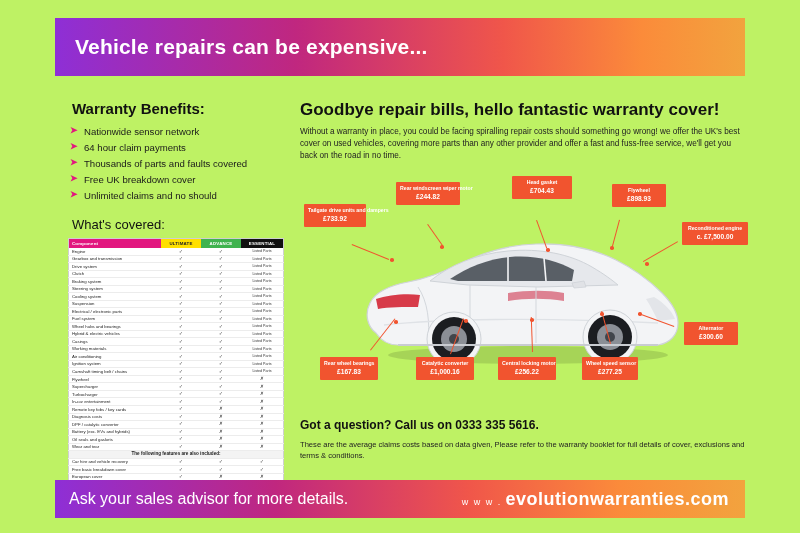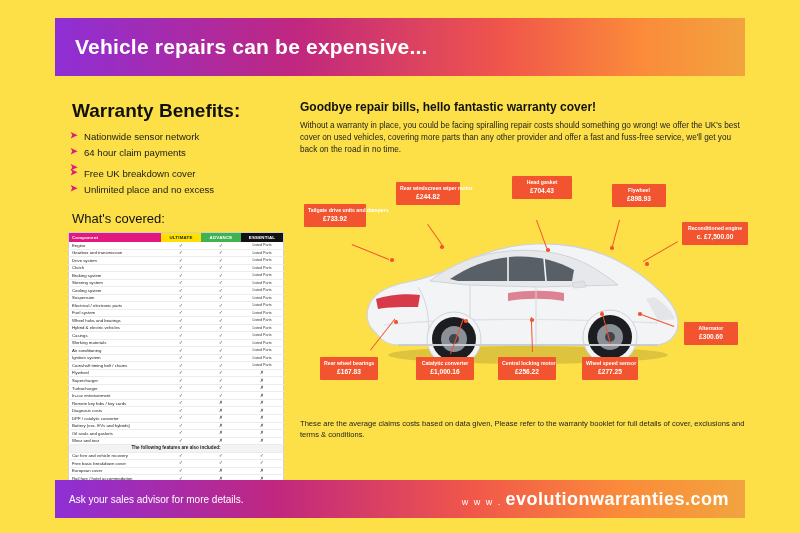--- a/index.html
+++ b/index.html
@@ -5,21 +5,21 @@
   html, body {
     margin: 0; padding: 0;
     width: 800px; height: 533px;
     background: #ffffff;
     font-family: "Liberation Sans", sans-serif;
     overflow: hidden;
   }
   #page {
     position: relative;
     width: 800px; height: 533px;
-    background: #fde047;
+    background: #bef264;
     box-sizing: border-box;
   }
   
   .top-banner {
     position: absolute;
     left: 55px; top: 18px;
     width: 690px; height: 58px;
     background: linear-gradient(90deg, #8e2fd6 0%, #c0277f 35%, #f0564a 65%, #fb8b3a 85%, #f2a33e 100%);
     display: flex;
     align-items: center;
@@ -35,36 +35,36 @@
   .bottom-banner {
     position: absolute;
     left: 55px; top: 480px;
     width: 690px; height: 38px;
     background: linear-gradient(90deg, #8e2fd6 0%, #c0277f 32%, #f0564a 60%, #fb8b3a 82%, #f2a33e 100%);
     display: flex;
     align-items: center;
     justify-content: space-between;
   }
   .bottom-banner .left-text {
-    color: #fff; font-size: 10px; margin-left: 14px;
+    color: #fff; font-size: 16px; margin-left: 14px;
   }
   .bottom-banner .right-text {
     color: #fff; font-size: 11.5px; margin-right: 16px; letter-spacing: 0.6px;
   }
   .bottom-banner .right-text .www { font-size: 9px; letter-spacing: 1.5px; margin-top: 12px; }
   .bottom-banner .right-text .dom { font-size: 18px; font-weight: bold; letter-spacing: 0.5px;}
 
   
   .left-col {
     position: absolute;
     left: 68px; top: 100px;
     width: 215px;
   }
   .h-benefits {
-    font-size: 19px; font-weight: bold; color: #111; margin: 0 0 6px 4px;
+    font-size: 15px; font-weight: bold; color: #111; margin: 0 0 6px 4px;
   }
   .benefit-list { list-style: none; margin: 0; padding: 0; }
   .benefit-list li {
     font-size: 9.6px; color: #1a1a1a;
     padding: 2.5px 0 2.5px 16px;
     position: relative;
     line-height: 1.15;
   }
   .benefit-list li .bullet {
     position: absolute; left: 2px; top: 2px;
@@ -114,21 +114,21 @@
     border-top: 0.6px solid #ccc;
   }
 
   
   .right-col {
     position: absolute;
     left: 300px; top: 100px;
     width: 445px;
   }
   .h-goodbye {
-    font-size: 12px; font-weight: bold; color: #111; margin: 0 0 6px 0;
+    font-size: 17px; font-weight: bold; color: #111; margin: 0 0 6px 0;
   }
   .p-intro {
     font-size: 8.2px; color: #222; line-height: 1.45; margin: 0;
   }
 
   
   .car-area {
     position: absolute;
     left: 300px; top: 172px;
     width: 448px; height: 240px;
@@ -185,23 +185,23 @@
 
   <div class="top-banner">
     <div class="title">Vehicle repairs can be expensive...</div>
   </div>
 
   <div class="left-col">
     <div class="h-benefits">Warranty Benefits:</div>
     <ul class="benefit-list">
       <li><span class="bullet">➤</span><span>Nationwide sensor network</span></li>
       <li><span class="bullet">➤</span><span>64 hour claim payments</span></li>
-      <li><span class="bullet">➤</span></li>
+      <li><span class="bullet">➤</span><span>Thousands of parts and faults covered</span></li>
       <li><span class="bullet">➤</span><span>Free UK breakdown cover</span></li>
-      <li><span class="bullet">➤</span><span>Unlimited place and no excess</span></li>
+      <li><span class="bullet">➤</span><span>Unlimited claims and no should</span></li>
     </ul>
 
     <div class="h-covered">What's covered:</div>
 
     <table class="cov-table">
       <thead>
         <tr>
           <th class="comp">Component</th>
           <th class="ult">ULTIMATE</th>
           <th class="adv">ADVANCE</th>
@@ -508,20 +508,21 @@
       <span>Catalytic converter</span>
       <span class="price">£1,000.16</span>
     </div>
     <div class="callout" style="left:20px; top:185px; width:50px;">
       <span>Rear wheel bearings</span>
       <span class="price">£167.83</span>
     </div>
   </div>
 
   <div class="question-block">
+    <div class="h-question">Got a question? Call us on 0333 335 5616.</div>
     <p class="p-disclaimer">These are the average claims costs based on data given, Please refer to the warranty booklet for full details of cover, exclusions and terms &amp; conditions.</p>
   </div>
 
   <div class="bottom-banner">
     <div class="left-text">Ask your sales advisor for more details.</div>
     <div class="right-text">
       <span class="www">w w w .</span>
       <span class="dom">evolutionwarranties</span><span class="dom">.com</span>
     </div>
   </div>

